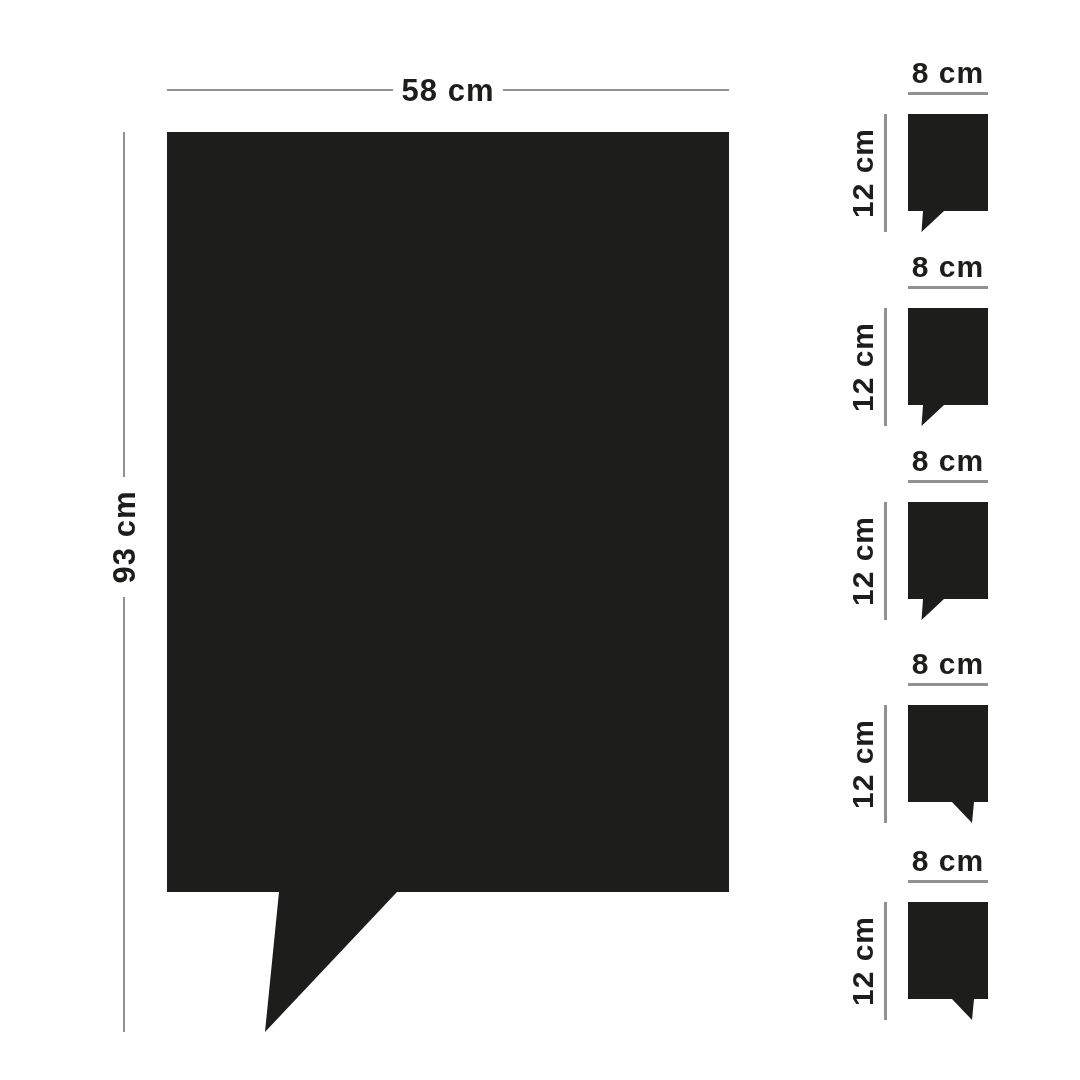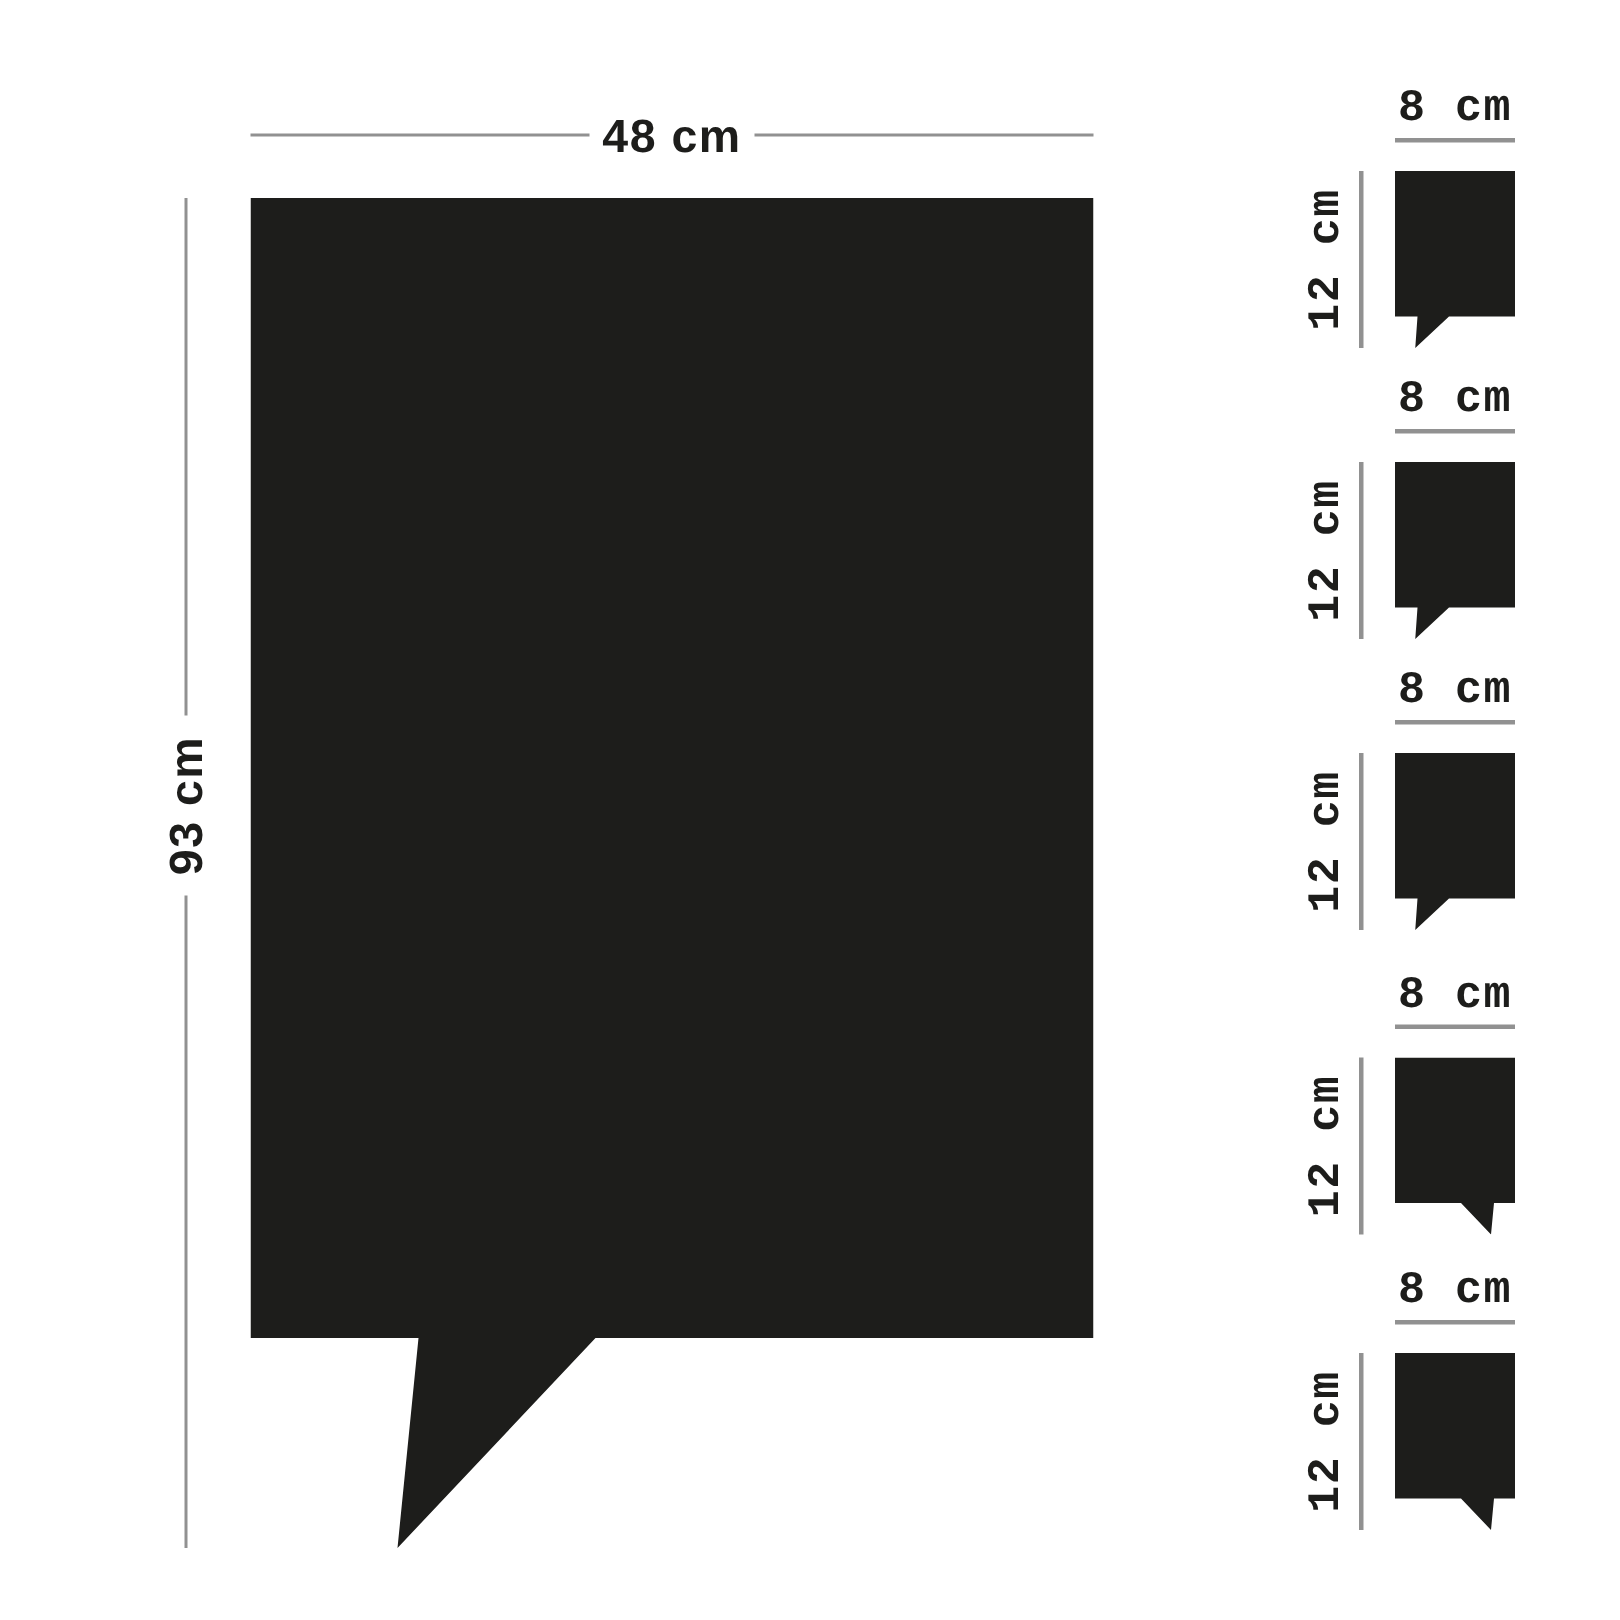--- a/index.html
+++ b/index.html
@@ -26,39 +26,39 @@
   
   .v-dim{position:absolute;left:104px;top:132px;width:40px;height:900px;}
   .v-dim .vline{position:absolute;left:18.75px;width:2.5px;background:var(--line);}
   .v-dim .vline-top{top:0;height:345px;}
   .v-dim .vline-bottom{top:465px;height:435px;}
   .vtext-box{position:absolute;left:0;top:345px;width:40px;height:120px;}
   .vtext{position:absolute;top:50%;left:50%;transform:translate(-50%,-50%) rotate(-90deg);
          font-size:31px;font-weight:700;letter-spacing:1px;line-height:1;white-space:nowrap;}
 
   
-  .unit{position:absolute;left:866px;width:150px;height:180px;font-family:Liberation Mono, monospace;}
+  .unit{position:absolute;left:844px;width:150px;height:180px;}
   .u-label{position:absolute;left:64px;top:0;width:80px;height:30px;
            display:flex;align-items:center;justify-content:center;
            font-size:30px;font-weight:700;letter-spacing:1px;line-height:1;}
   .u-underline{position:absolute;left:64px;top:34px;width:80px;height:2.5px;background:var(--line);}
   .u-vline{position:absolute;left:40px;top:56px;width:2.5px;height:118px;background:var(--line);}
   .u-vtext-box{position:absolute;left:0;top:56px;width:37px;height:118px;}
   .u-vtext{position:absolute;top:50%;left:50%;transform:translate(-50%,-50%) rotate(-90deg);
            font-size:30px;font-weight:700;letter-spacing:1px;line-height:1;white-space:nowrap;}
   .u-bubble{position:absolute;left:64px;top:56px;width:80px;height:118px;display:block;}
 </style>
 </head>
 <body style="background: rgb(255, 255, 255);">
 
 <div class="canvas">
 
   <div class="h-dim">
     <span class="dline"></span>
-    <span class="dim-text">48 cm</span>
+    <span class="dim-text">58 cm</span>
     <span class="dline"></span>
   </div>
 
   <div class="v-dim">
     <span class="vline vline-top"></span>
     <span class="vtext-box">
       <span class="vtext">93 cm</span>
     </span>
     <span class="vline vline-bottom"></span>
   </div>

